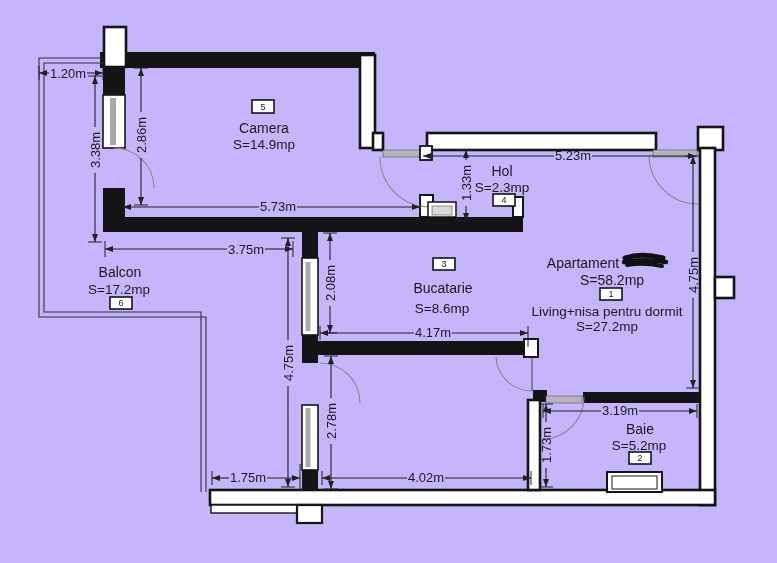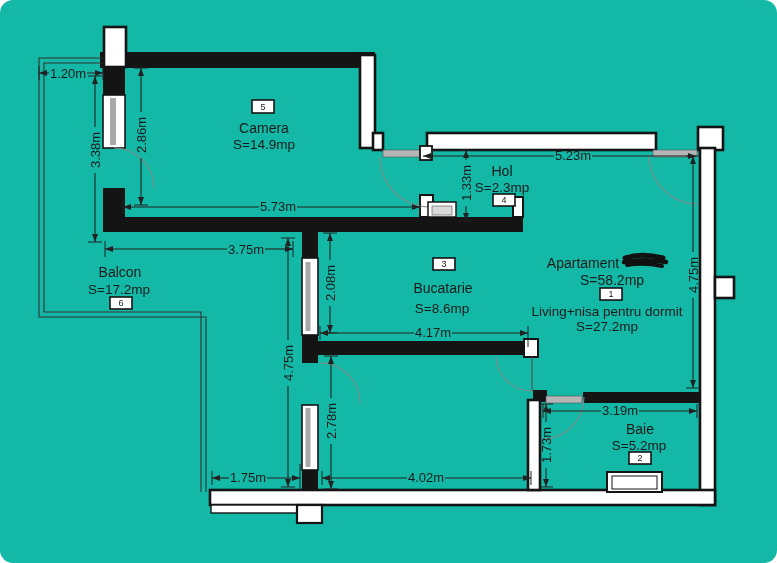--- a/index.html
+++ b/index.html
@@ -1,17 +1,17 @@
 <!DOCTYPE html>
 <html><head>
 <meta charset="utf-8">
 <style>
   html,body{margin:0;padding:0;background:#ffffff;}
-  #stage{position:relative;width:777px;height:563px;background:#14b8a6;overflow:hidden;
-         font-family:"Liberation Sans", sans-serif;border-radius:13px;}
+  #stage{position:relative;width:777px;height:563px;background:#c4b5fd;overflow:hidden;
+         font-family:"Liberation Sans", sans-serif;}
   svg{display:block}
   text{fill:#1a1a1a;font-family:"Liberation Sans", sans-serif;}
   .dimtxt{font-size:13px;}
   .roomname{font-size:14px;}
   .roomarea{font-size:13.5px;}
   .boxdigit{font-size:9px;}
 </style>
 </head>
 <body>
 

